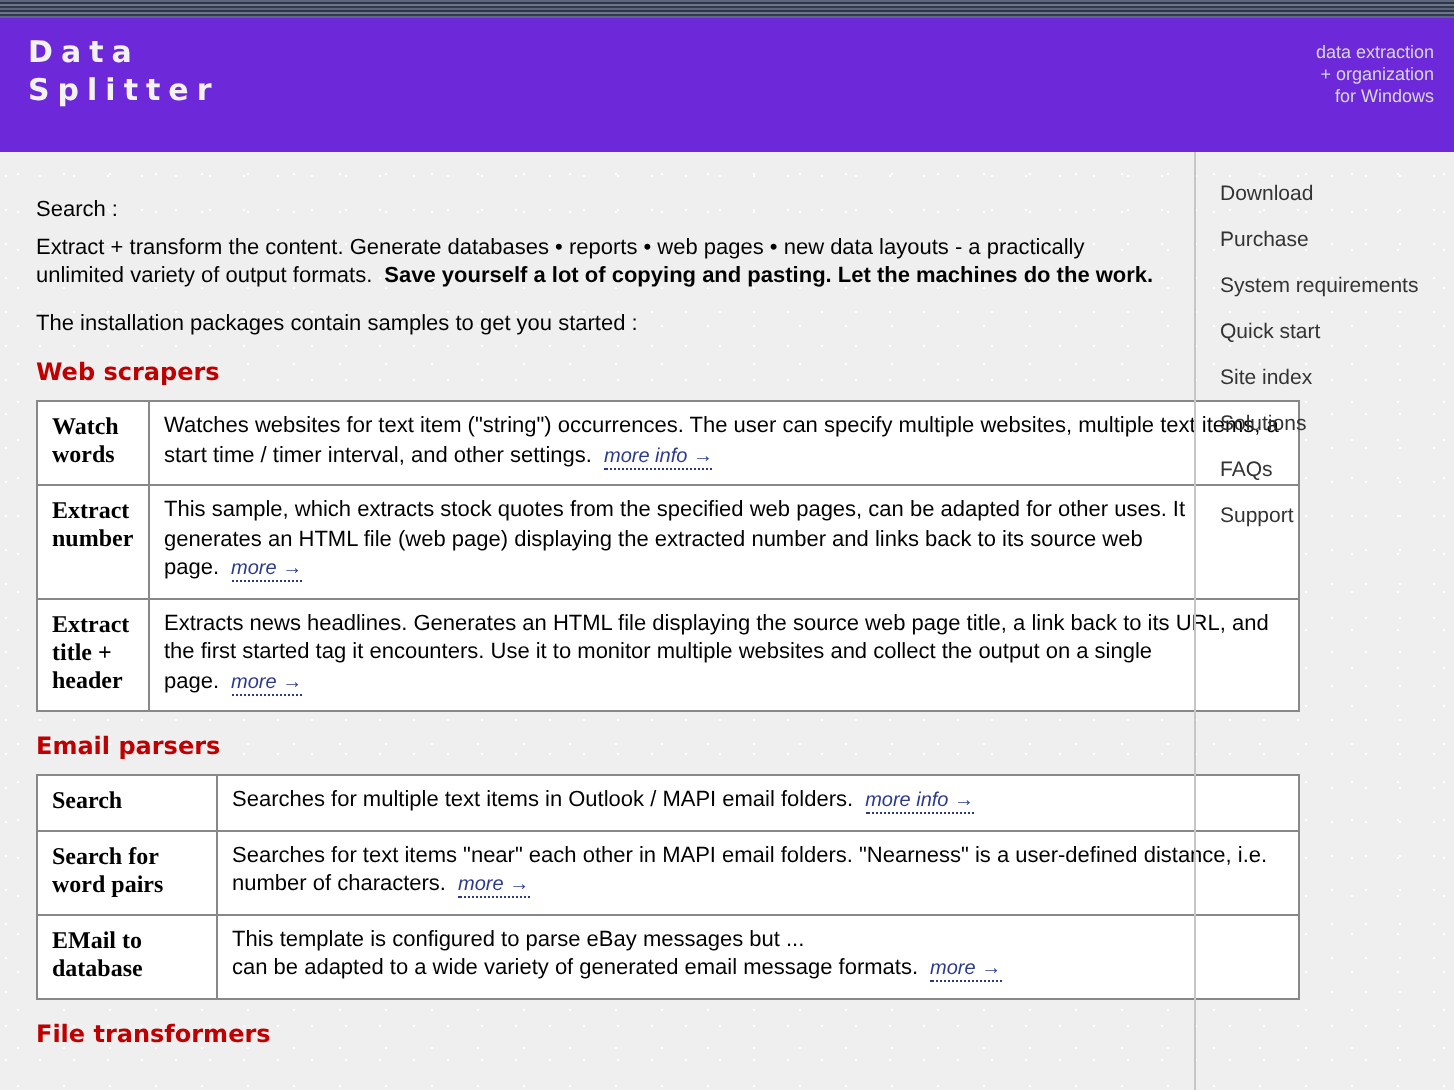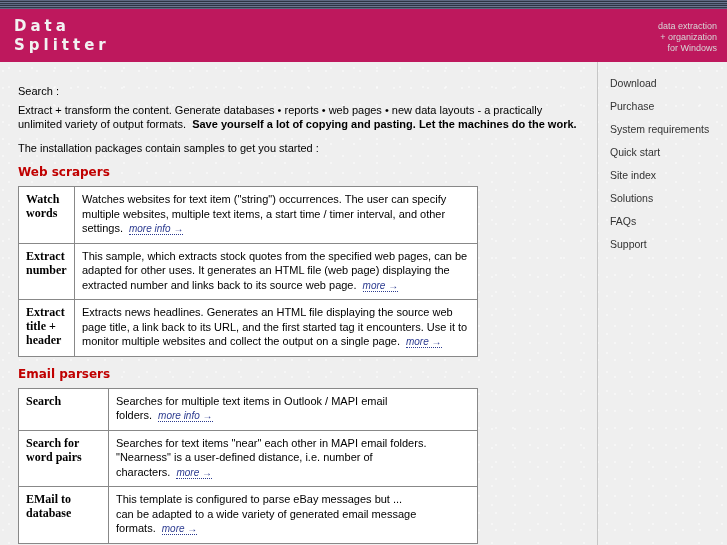--- a/index.html
+++ b/index.html
@@ -29,22 +29,22 @@
       #5d6880 0px, #5d6880 1px,
       #2e3442 1px, #2e3442 2px,
       #6b7690 2px, #6b7690 3px,
       #343a49 3px, #343a49 4px
     );
   }
 
   
   #header {
     position: relative;
-    height: 53px;
-    background: #be185d;
+    height: 67px;
+    background: #6d28d9;
     width: 100%;
   }
   #brand {
     position: absolute;
     left: 14px;
     top: 8px;
     color: #f2f2f2;
     font-family: "DejaVu Sans", sans-serif;
     font-weight: bold;
     font-size: 15px;
@@ -117,21 +117,21 @@
     color: #c00000;
     font-size: 12px;
     font-weight: bold;
     margin: 10px 0 7px 0;
     font-family: "DejaVu Sans", sans-serif;
   }
 
   
   table.samples {
     border-collapse: collapse;
-    width: 460px;
+    width: 632px;
     border: 1px solid #777;
     background: #ffffff;
     margin: 0;
   }
   table.samples td {
     border: 1px solid #888;
     padding: 5px 7px 6px 7px;
     vertical-align: top;
     font-size: 11px;
     line-height: 14.5px;

